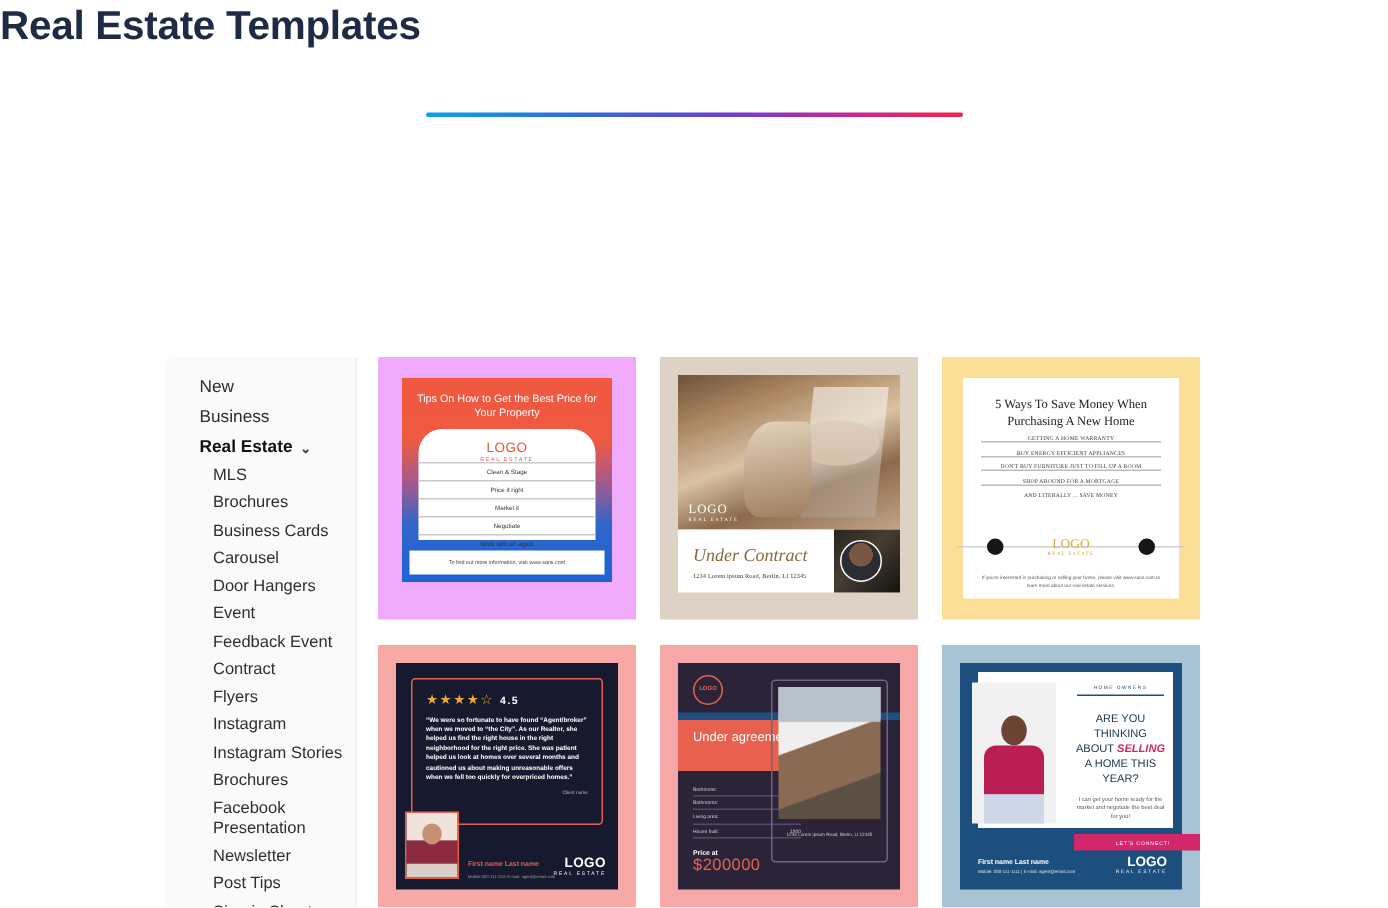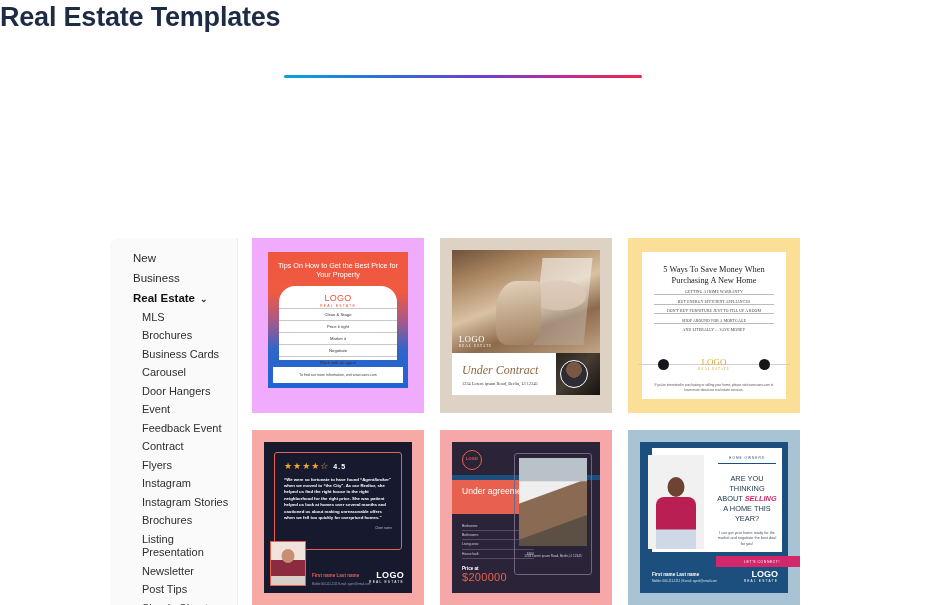--- a/index.html
+++ b/index.html
@@ -290,21 +290,21 @@
         <div class="nav-item">Business Cards</div>
         <div class="nav-item">Carousel</div>
         <div class="nav-item">Door Hangers</div>
         <div class="nav-item">Event</div>
         <div class="nav-item">Feedback Event</div>
         <div class="nav-item">Contract</div>
         <div class="nav-item">Flyers</div>
         <div class="nav-item">Instagram</div>
         <div class="nav-item">Instagram Stories</div>
         <div class="nav-item">Brochures</div>
-        <div class="nav-item">Listing Presentation</div>
+        <div class="nav-item">Facebook Presentation</div>
         <div class="nav-item">Newsletter</div>
         <div class="nav-item">Post Tips</div>
         <div class="nav-item">Sign-in Sheets</div>
 
       </div>
     </div>
 
     <div class="gallery">
 
       <div class="card c1">

